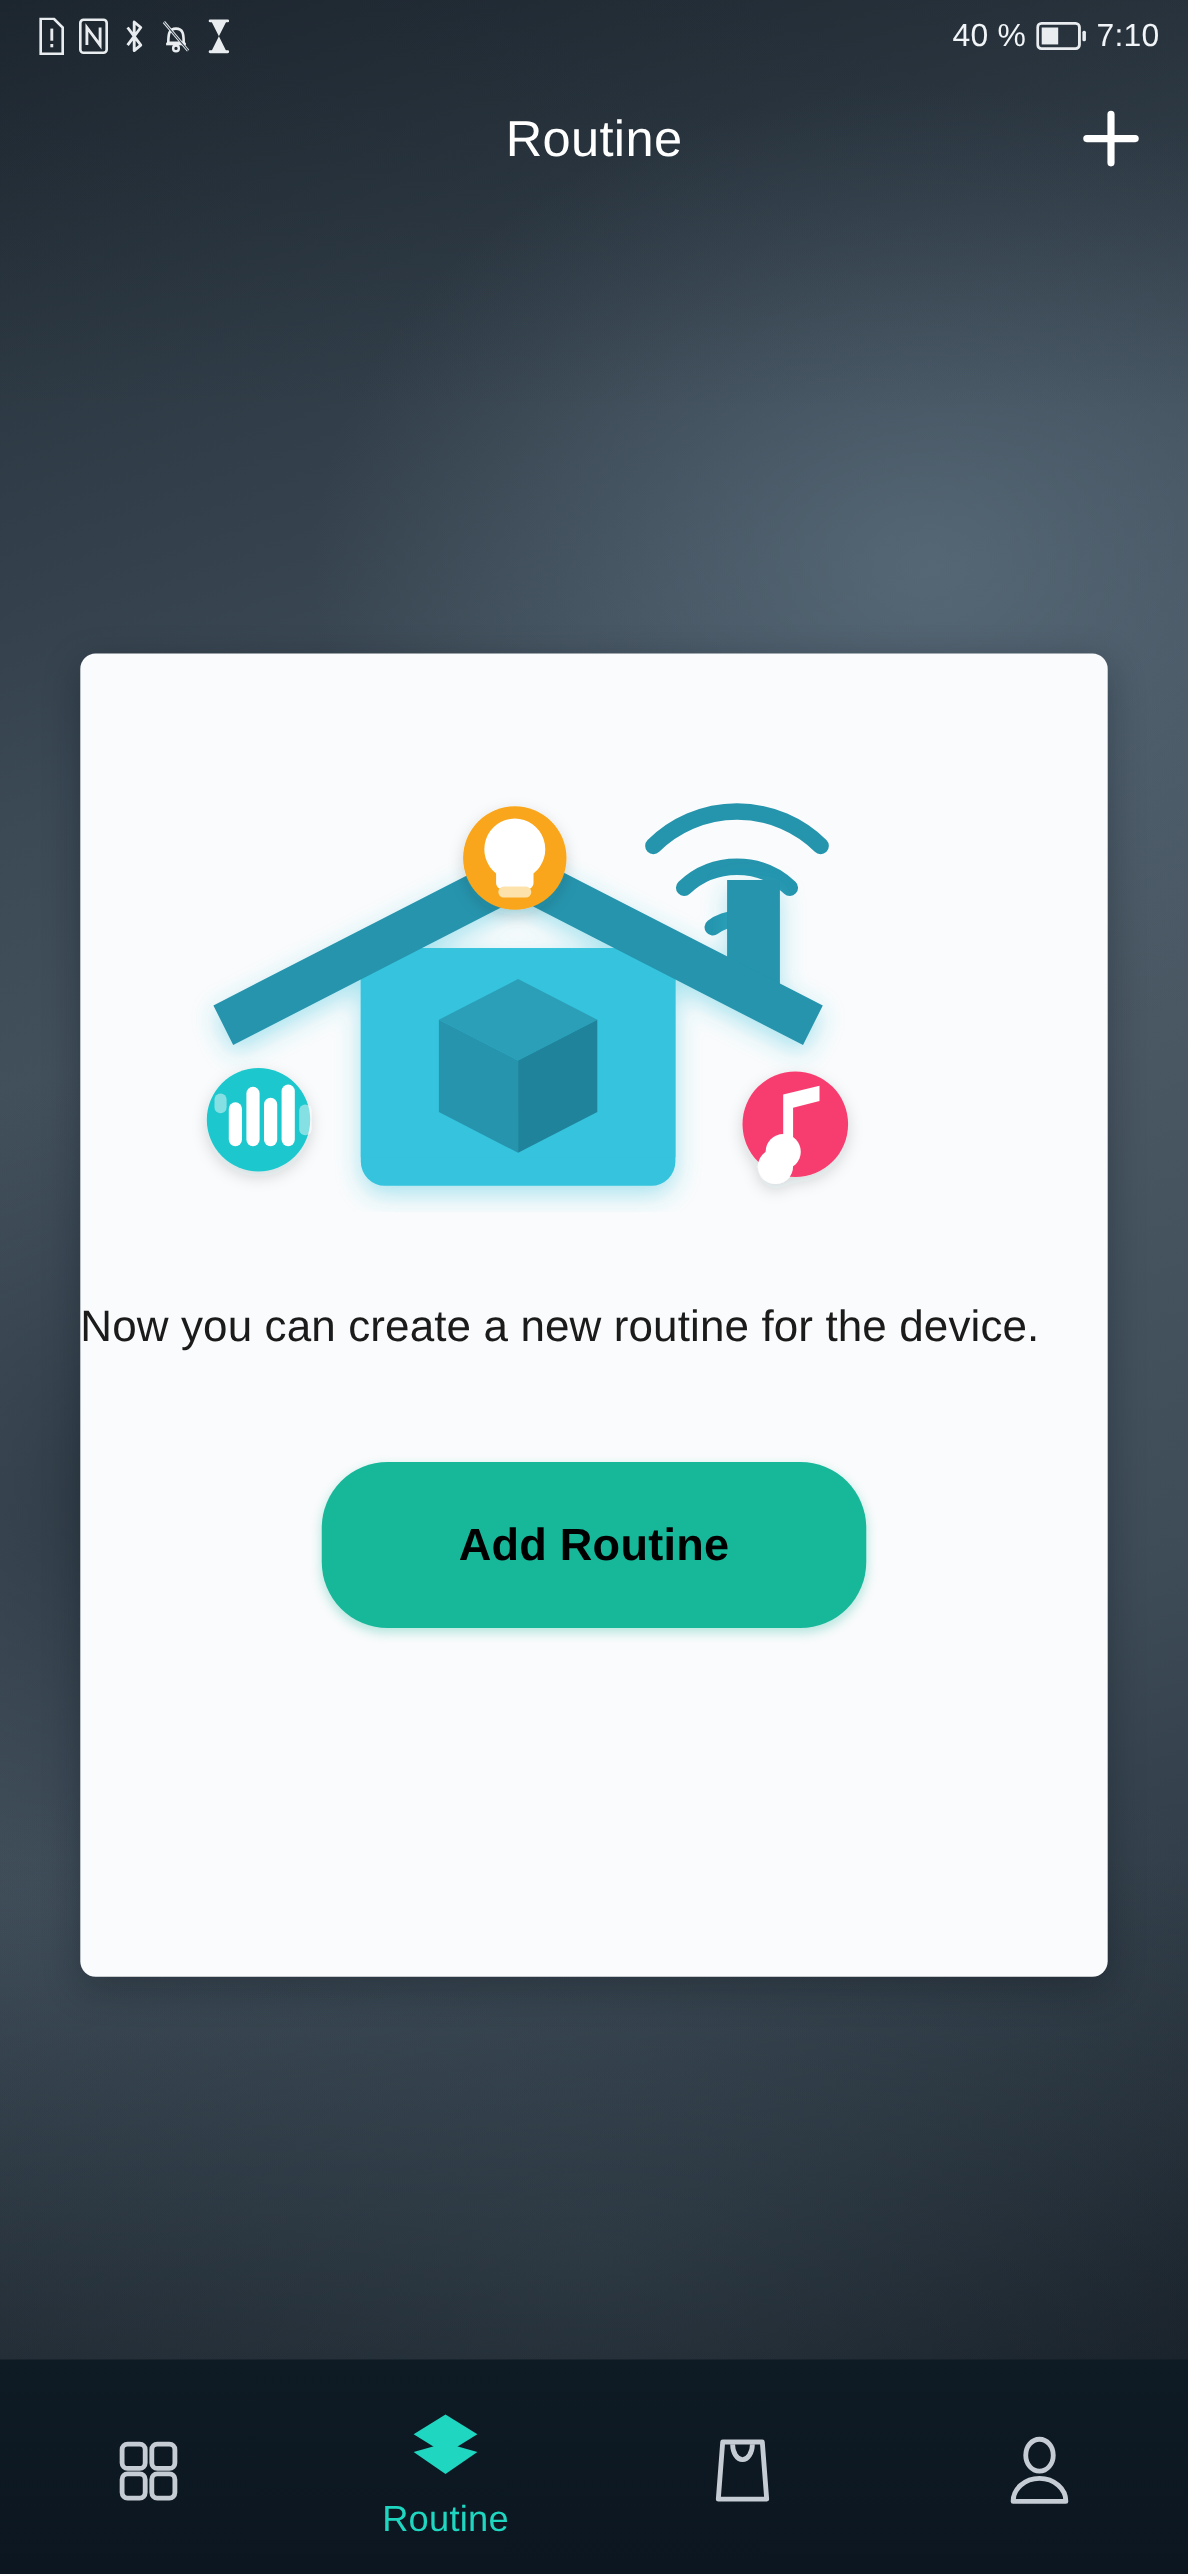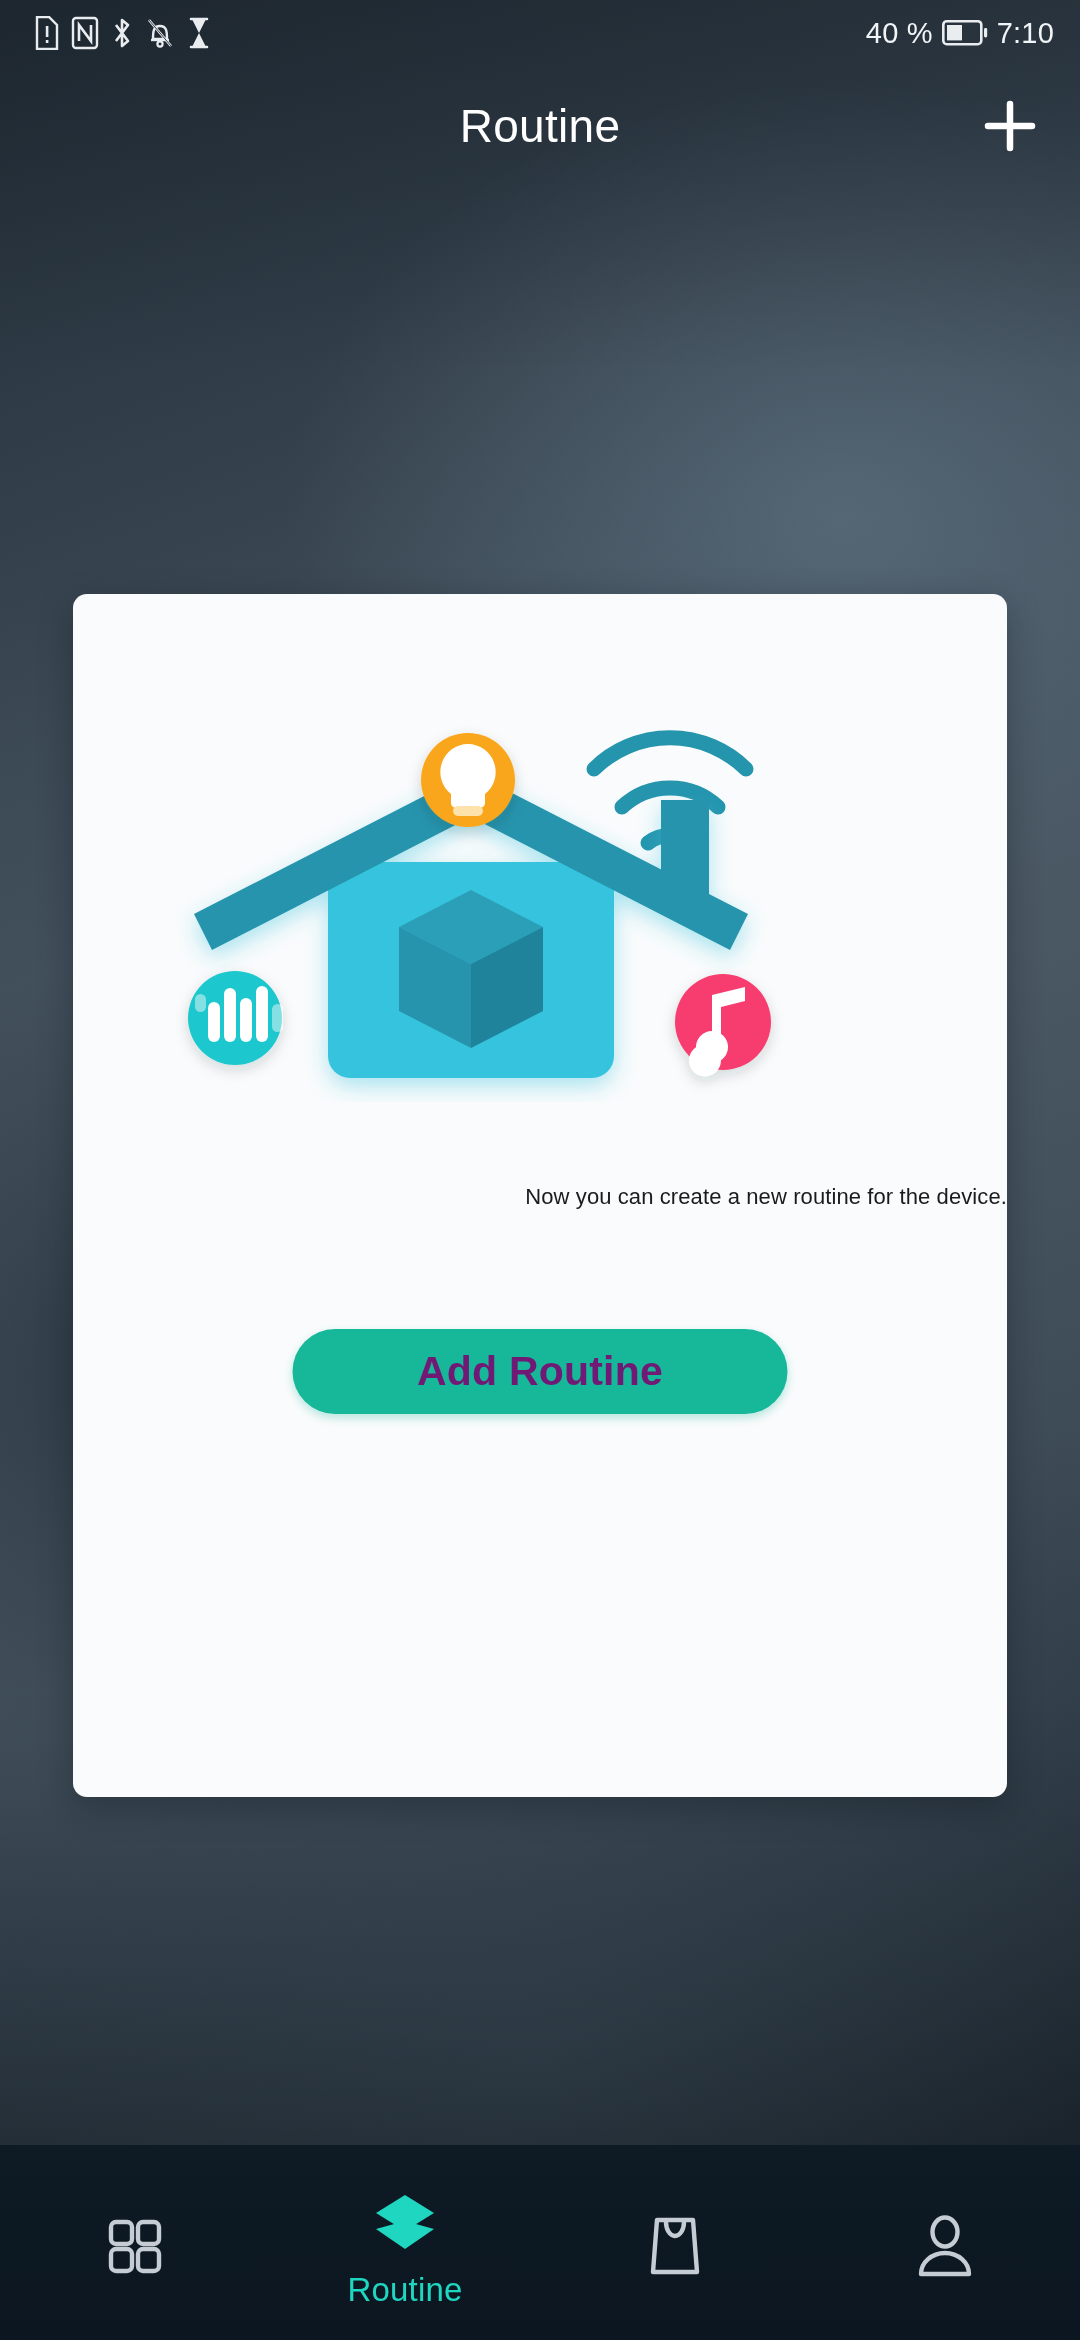--- a/index.html
+++ b/index.html
@@ -59,28 +59,28 @@
     position:absolute; left:73px; top:594px; width:934px; height:1203px;
     background:#fafbfc; border-radius:14px;
     box-shadow:0 10px 34px rgba(8,14,20,0.30);
     z-index:5; overflow:hidden;
   }
   #illustration{
     position:absolute; left:0; top:88px; width:934px; height:420px;
   }
   #empty-text{
     position:absolute; left:0; right:0; top:590px;
-    text-align:right; color:#1b1b1b; font-size:22px; font-weight:400;
+    text-align:left; color:#1b1b1b; font-size:40px; font-weight:400;
     letter-spacing:.1px;
   }
   #add-routine-btn{
     position:absolute; left:50%; transform:translateX(-50%); top:735px;
-    width:495px; height:85px; border-radius:60px;
+    width:495px; height:151px; border-radius:60px;
     background:#17b79a; border:none; cursor:pointer;
-    color:#701a75; font-size:41px; font-weight:700; letter-spacing:.2px;
+    color:#000000; font-size:41px; font-weight:700; letter-spacing:.2px;
     font-family:"Liberation Sans", sans-serif;
     display:flex; align-items:center; justify-content:center;
     box-shadow:0 4px 10px rgba(23,183,154,0.30);
   }
 
   
   #bottomnav{
     position:absolute; left:0; bottom:0; width:1080px; height:195px;
     background:linear-gradient(180deg, #0e1a24 0%, #0b1620 100%);
     display:flex; z-index:7;

